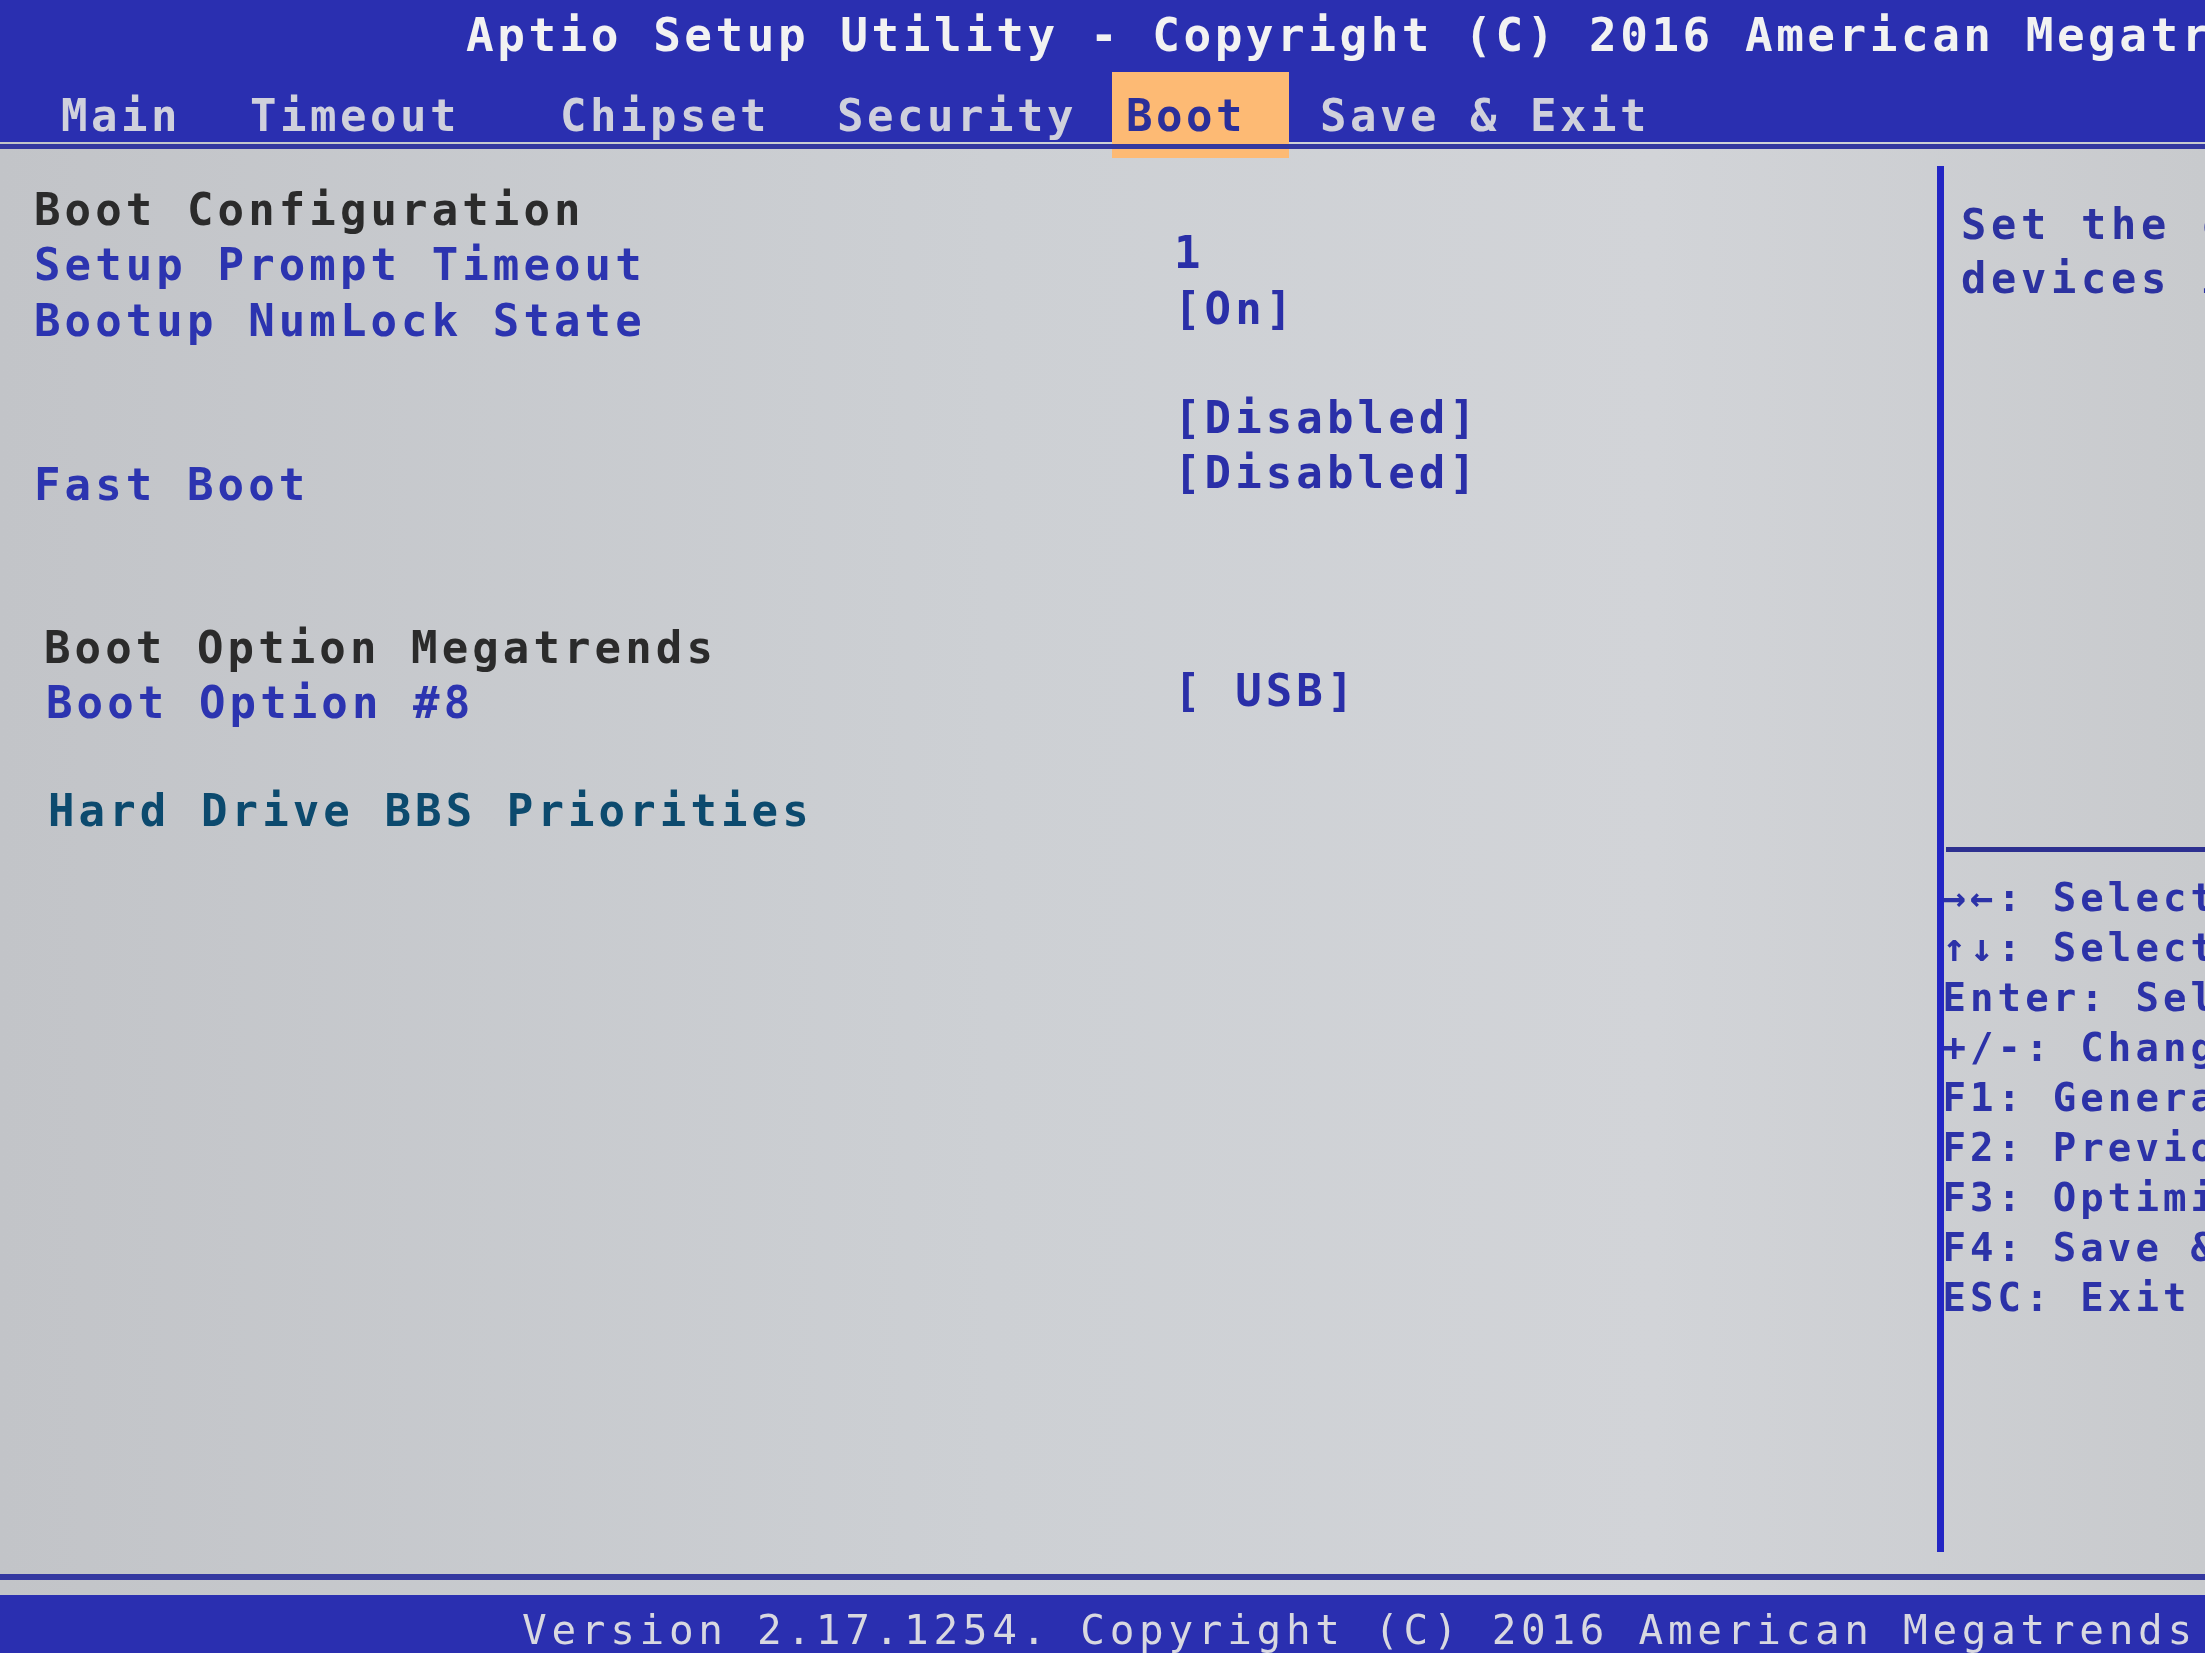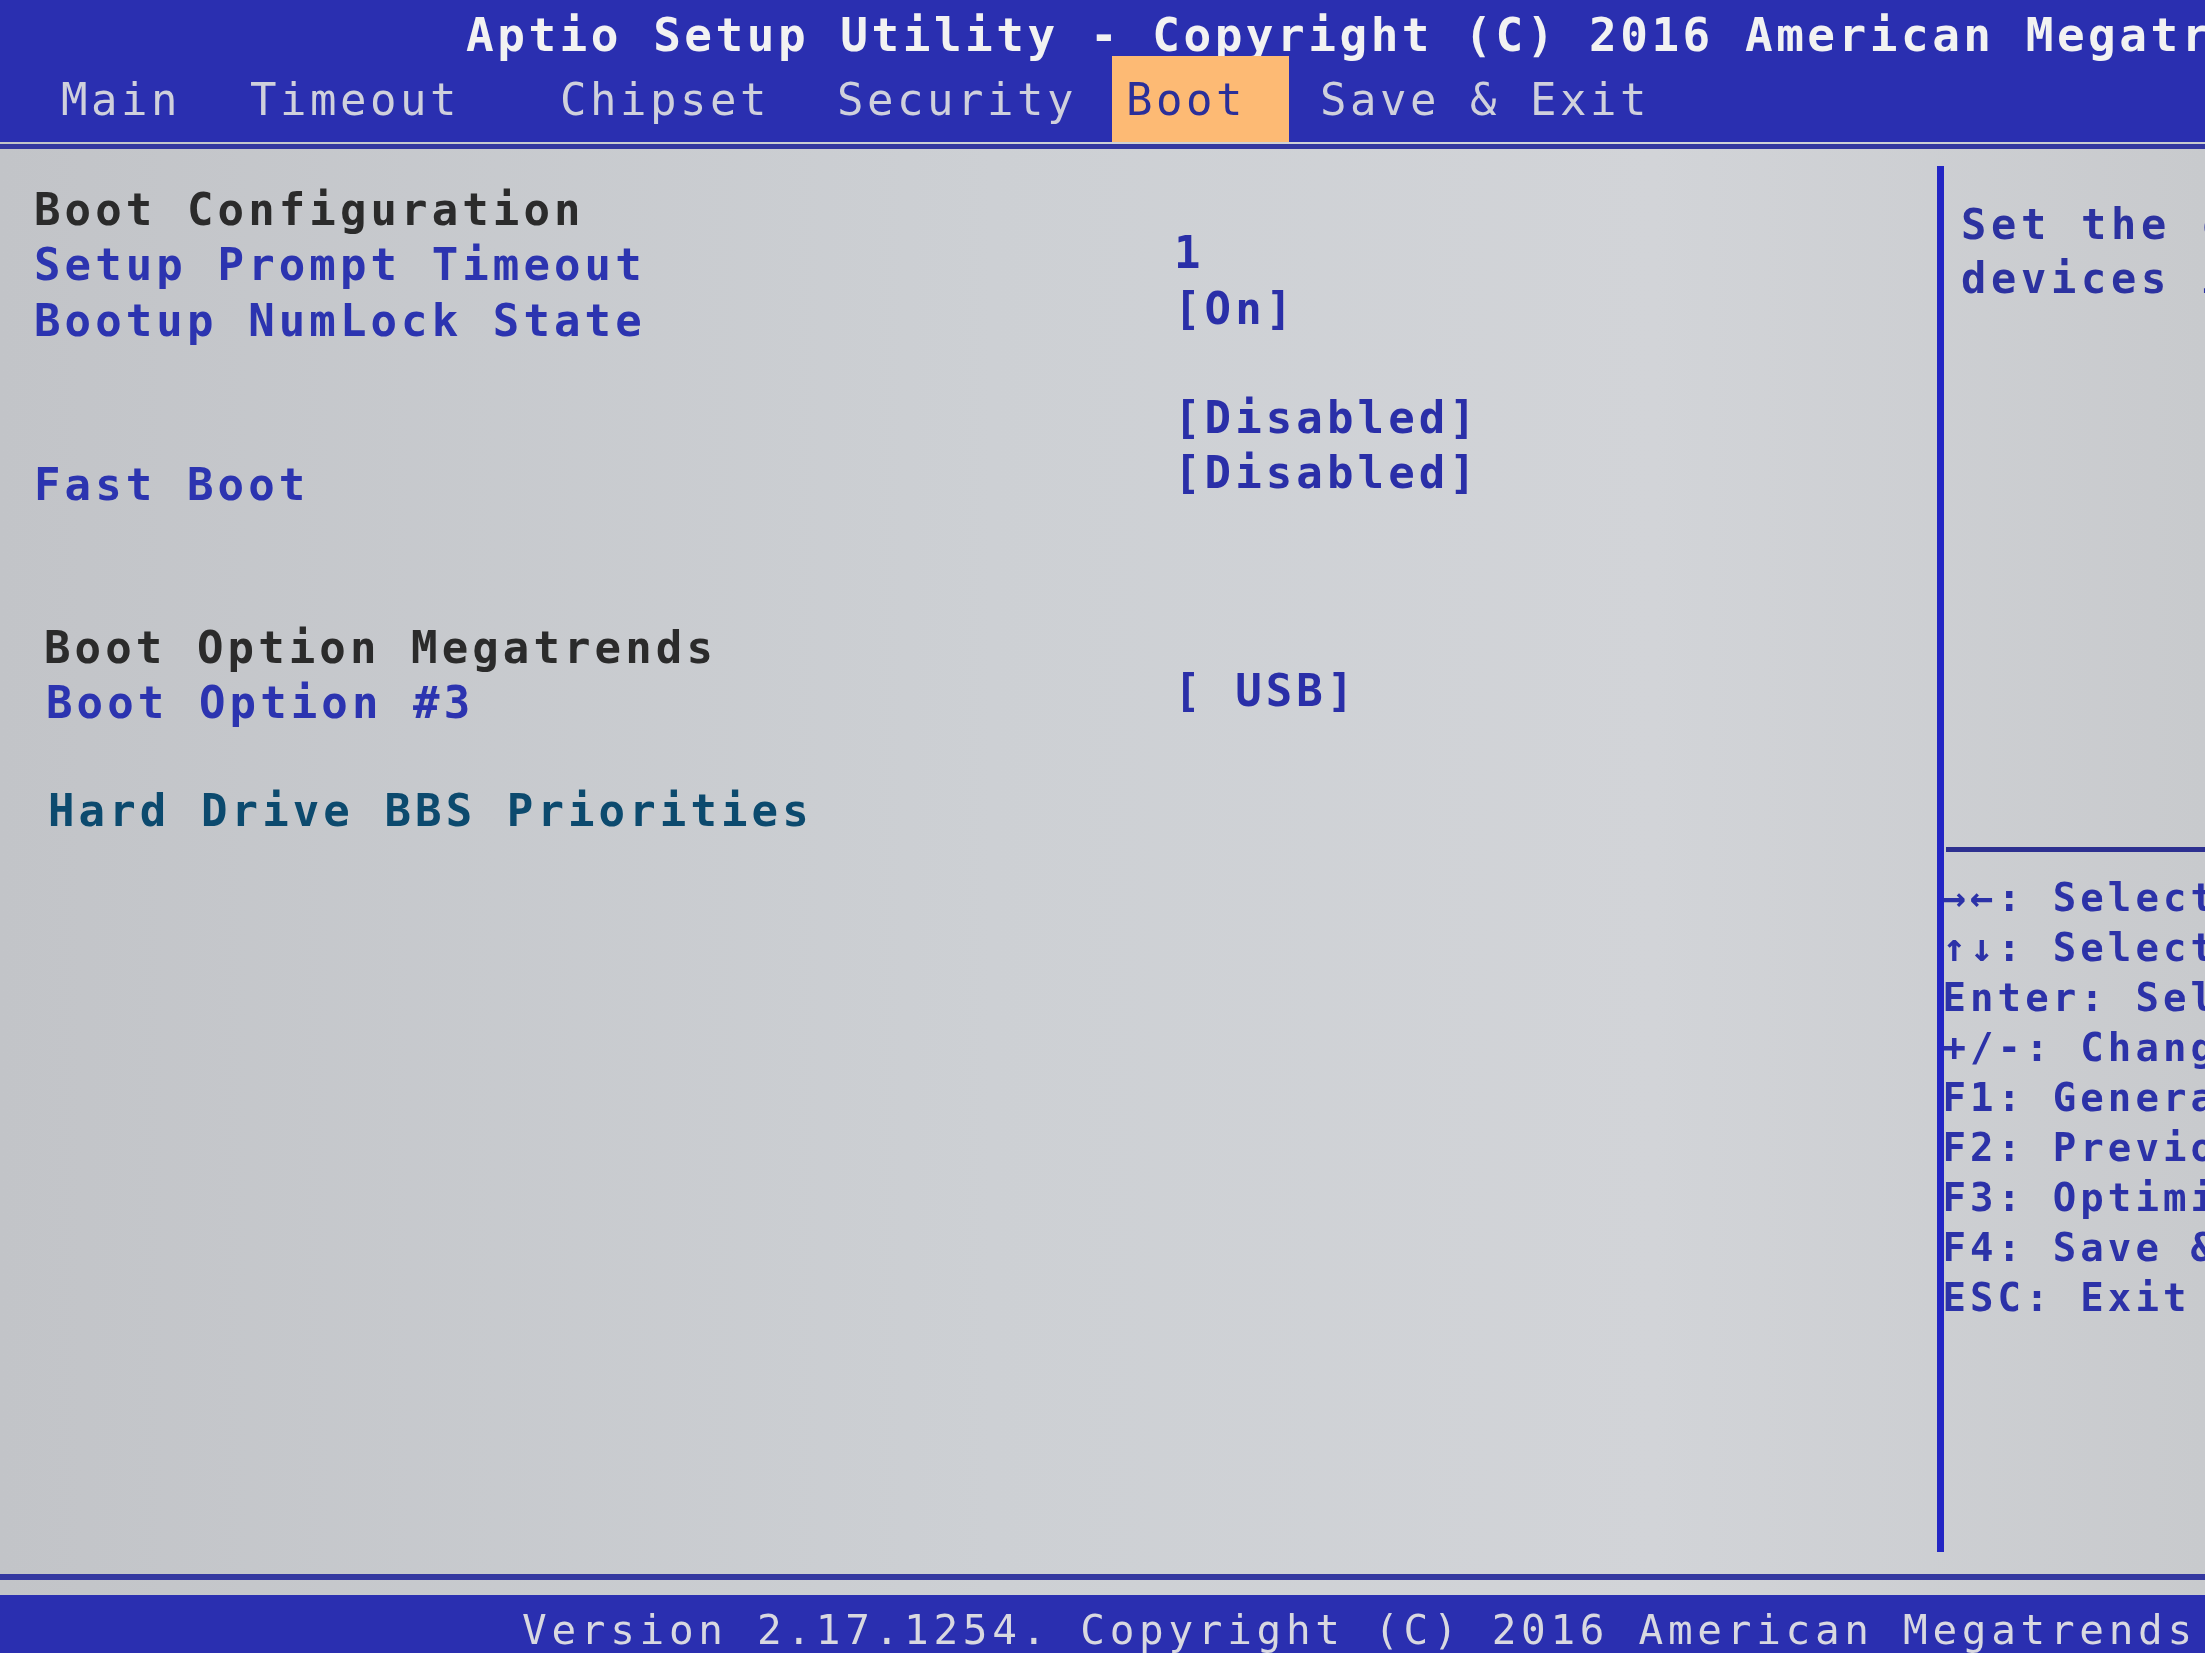--- a/index.html
+++ b/index.html
@@ -12,23 +12,23 @@
   .header {
     position:absolute; left:0; top:0; width:2205px; height:142px;
     background:#2a2fb0;
   }
   .title {
     position:absolute; left:466px; top:8.3px; white-space:nowrap;
     color:#f2f2f2; font-size:46px; font-weight:bold; letter-spacing:3.5px;
   }
   .tabs { position:absolute; left:0; top:56px; height:86px; width:2205px; }
   .tab {
-    position:absolute; top:0; height:86px; line-height:88px;
+    position:absolute; top:16px; height:86px; line-height:88px;
     color:#cfd0dc; font-size:44px; letter-spacing:3.5px; white-space:nowrap;
-    padding:0 14px; box-sizing:border-box;
+    padding:0 14px; box-sizing:border-box;font-weight:bold;
   }
   .tab.active { background:#fdba74; color:#2a2f9a; }
   .rule-top {
     position:absolute; left:0; top:144px; width:2205px; height:4.7px; background:#3438a0;
   }
   .vdivider {
     position:absolute; left:1937px; top:166px; width:7px; height:1386px; background:#2326c4;
   }
   .rule-bottom {
     position:absolute; left:0; top:1574px; width:2205px; height:5.9px; background:#3438a0;
@@ -107,21 +107,21 @@
 <div class="row" style="top:447px">
   <span class="label item">Fast Boot</span>
   <span class="value">[Disabled]</span>
 </div>
 
 <div class="row" style="top:610px">
   <span class="label heading" style="left:44px">Boot Option Megatrends</span>
 </div>
 
 <div class="row" style="top:665px">
-  <span class="label item" style="left:46px">Boot Option #3</span>
+  <span class="label item" style="left:46px">Boot Option #8</span>
   <span class="value">[ USB]</span>
 </div>
 
 <div class="row" style="top:773px">
   <span class="label selected" style="left:48px">Hard Drive BBS Priorities</span>
 </div>
 
 <div class="vdivider"></div>
 
 <div class="help-desc">Set the c

